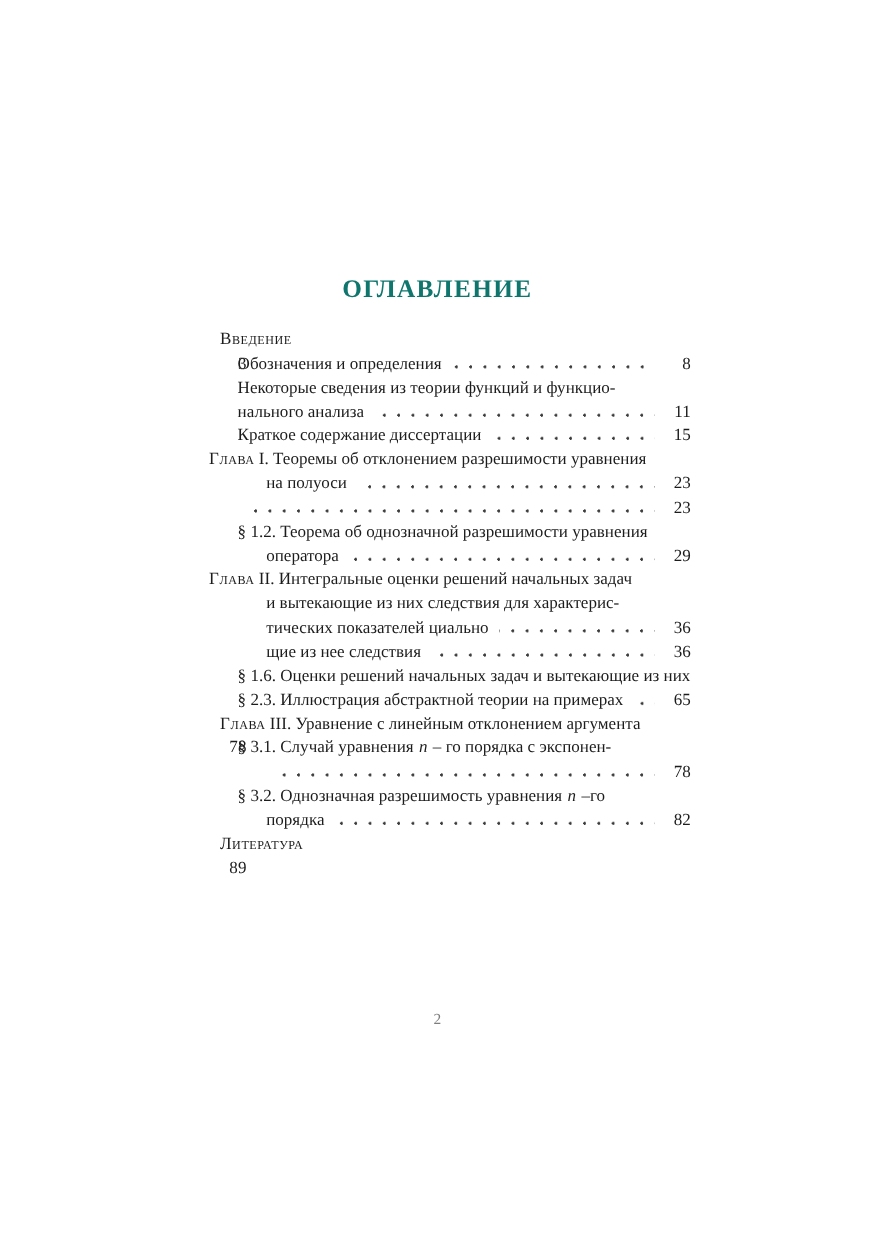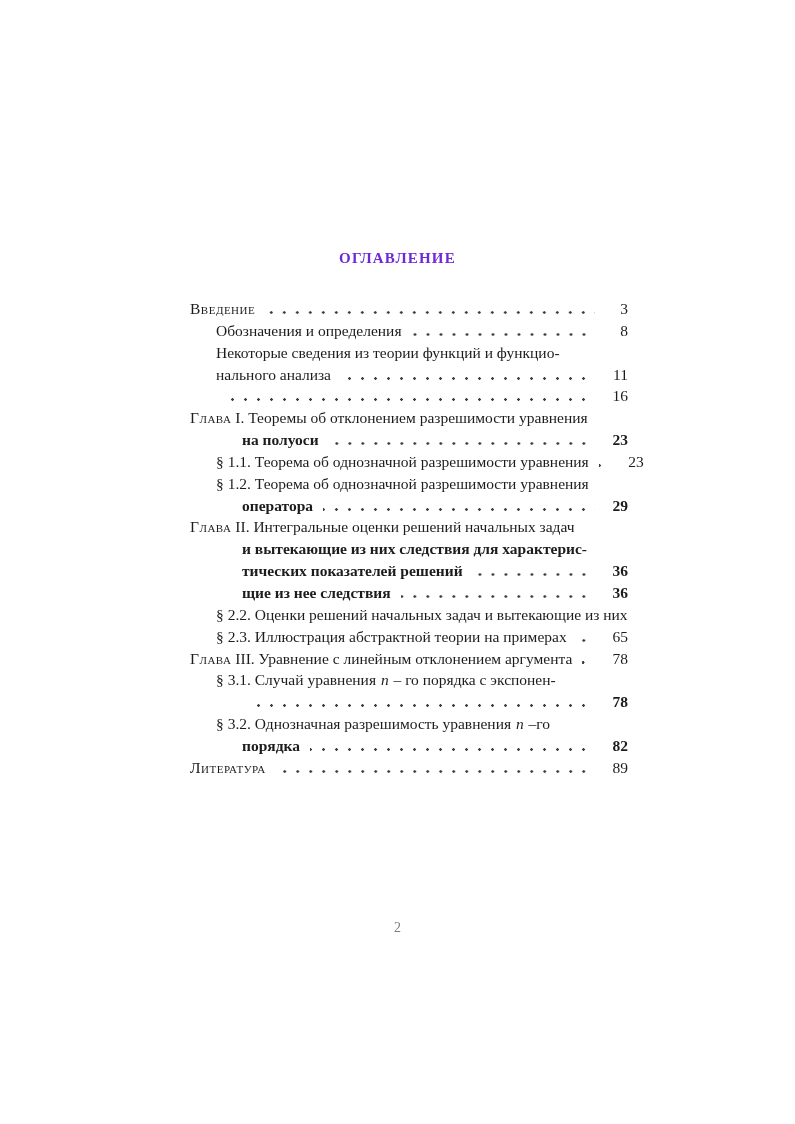--- a/index.html
+++ b/index.html
@@ -17,41 +17,41 @@
     inset: 0;
     background: #ffffff;
   }
   .doc-title {
     position: absolute;
     top: 250px;
     left: 0;
     width: 795px;
     text-align: center;
     font-weight: bold;
-    font-size: 15px;
+    font-size: 23px;
     letter-spacing: 1.2px;
-    color: #6d28d9;
+    color: #0f766e;
   }
   .toc {
     position: absolute;
     top: 298px;
     left: 190px;
     width: 438px;
   }
   .row {
     display: flex;
     align-items: baseline;
     height: 21.85px;
     line-height: 21.85px;
     font-size: 15.5px;
     white-space: nowrap;
   }
-  .ind0 { padding-left: 0; }
+  .ind0 { padding-left: 0; flex-direction: column; }
   .ind1 { padding-left: 26px; }
-  .ind2 { padding-left: 52px; font-weight: bold; }
+  .ind2 { padding-left: 52px; }
   .txt { flex: 0 1 auto; overflow: visible; }
   .sc {
     font-variant: small-caps;
     letter-spacing: 0.5px;
   }
   .txt i { font-style: italic; padding: 0 1px; }
   .dots {
     flex: 1 1 auto;
     min-width: 12px;
     height: 3px;
@@ -95,62 +95,62 @@
       </div>
       <div class="row ind1">
         <span class="txt"><span>Некоторые сведения из теории функций и функцио-</span></span>
       </div>
       <div class="row ind1">
         <span class="txt"><span>нального анализа</span></span>
         <span class="dots"></span>
         <span class="pg">11</span>
       </div>
       <div class="row ind1">
+        <span class="txt"><span>Краткое содержание диссертации</span></span>
         <span class="dots"></span>
-        <span class="pg">16</span>
+        <span class="pg">15</span>
       </div>
       <div class="row ind0">
         <span class="txt"><span class="sc">Глава</span><span> I. Теоремы об отклонением разрешимости уравнения</span></span>
       </div>
       <div class="row ind2">
         <span class="txt"><span>на полуоси</span></span>
         <span class="dots"></span>
         <span class="pg">23</span>
       </div>
       <div class="row ind1">
-        <span class="txt"><span>§ 1.1. Теорема об однозначной разрешимости уравнения</span></span>
         <span class="dots"></span>
         <span class="pg">23</span>
       </div>
       <div class="row ind1">
         <span class="txt"><span>§ 1.2. Теорема об однозначной разрешимости уравнения</span></span>
       </div>
       <div class="row ind2">
         <span class="txt"><span>оператора</span></span>
         <span class="dots"></span>
         <span class="pg">29</span>
       </div>
       <div class="row ind0">
         <span class="txt"><span class="sc">Глава</span><span> II. Интегральные оценки решений начальных задач</span></span>
       </div>
       <div class="row ind2">
         <span class="txt"><span>и вытекающие из них следствия для характерис-</span></span>
       </div>
       <div class="row ind2">
-        <span class="txt"><span>тических показателей решений</span></span>
+        <span class="txt"><span>тических показателей циально</span></span>
         <span class="dots"></span>
         <span class="pg">36</span>
       </div>
       <div class="row ind2">
         <span class="txt"><span>щие из нее следствия</span></span>
         <span class="dots"></span>
         <span class="pg">36</span>
       </div>
       <div class="row ind1">
-        <span class="txt"><span>§ 2.2. Оценки решений начальных задач и вытекающие из них</span></span>
+        <span class="txt"><span>§ 1.6. Оценки решений начальных задач и вытекающие из них</span></span>
       </div>
       <div class="row ind1">
         <span class="txt"><span>§ 2.3. Иллюстрация абстрактной теории на примерах</span></span>
         <span class="dots"></span>
         <span class="pg">65</span>
       </div>
       <div class="row ind0">
         <span class="txt"><span class="sc">Глава</span><span> III. Уравнение с линейным отклонением аргумента</span></span>
         <span class="dots"></span>
         <span class="pg">78</span>

